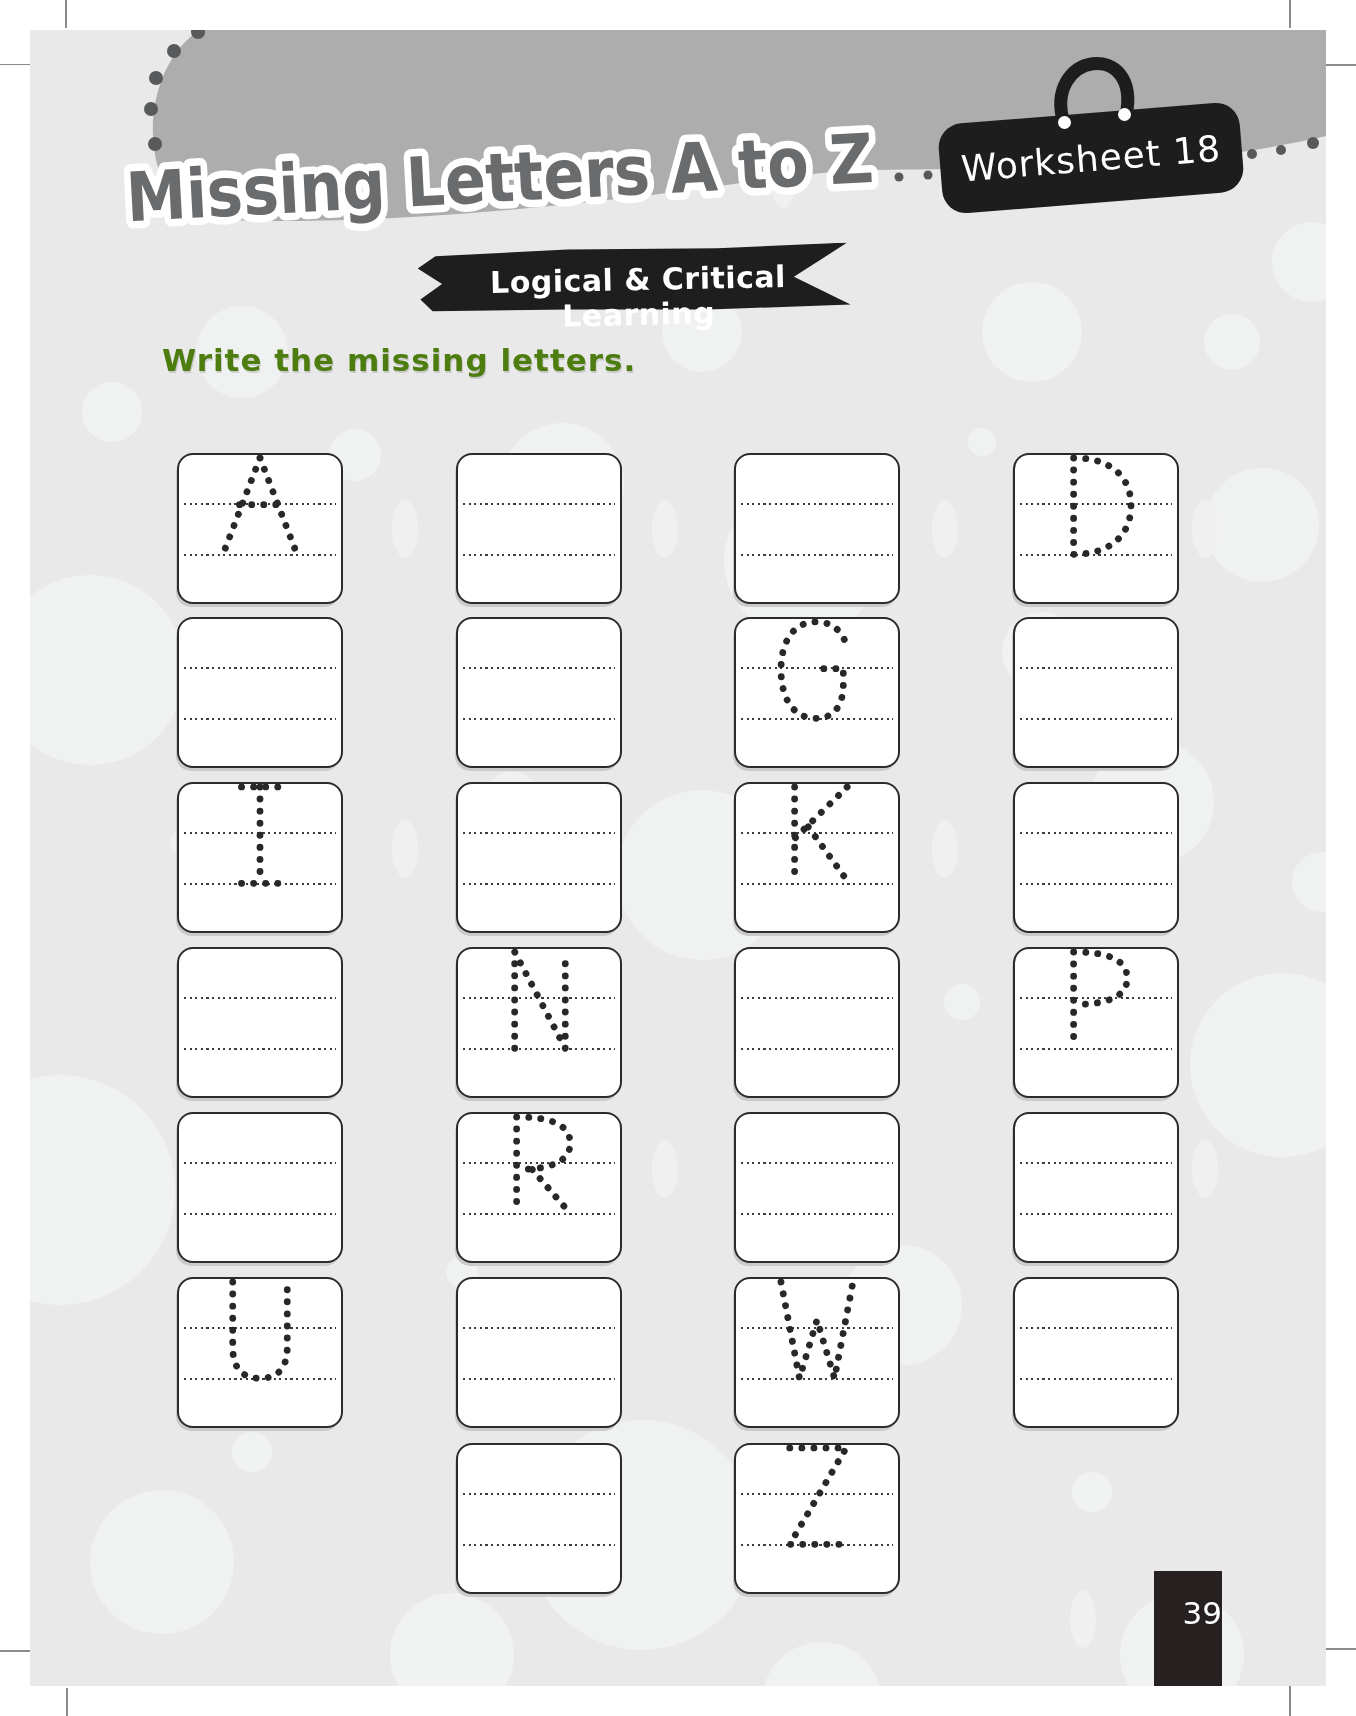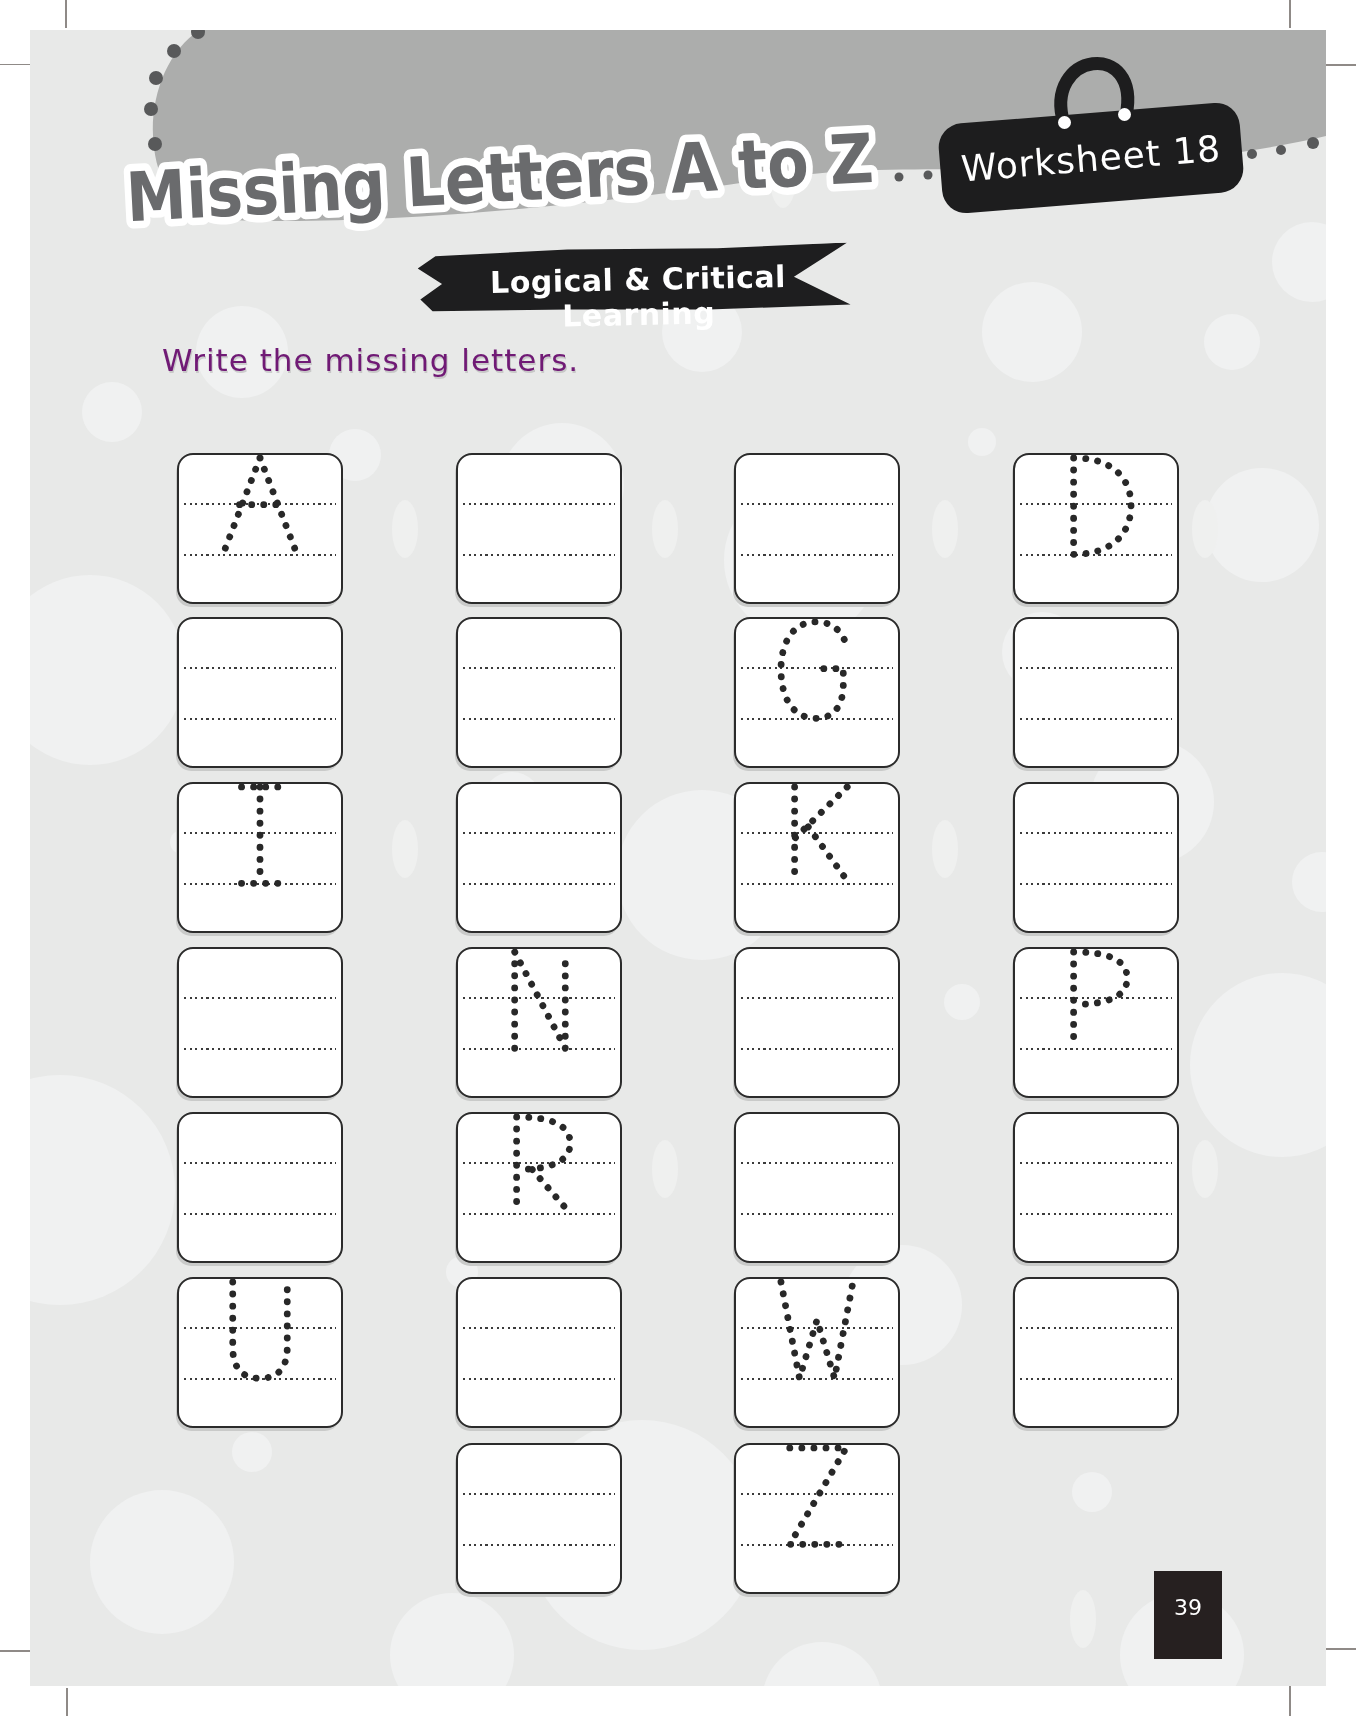--- a/index.html
+++ b/index.html
@@ -19,30 +19,30 @@
   .handle-svg{position:absolute;left:990px;top:0px;width:160px;height:120px;}
   .tag{position:absolute;left:910px;top:83px;width:302px;height:90px;background:#1d1d1e;
        border-radius:24px;transform:rotate(-4.6deg);display:flex;align-items:center;
        justify-content:center;}
   .tag span{color:#ffffff;font-size:36px;letter-spacing:1px;font-weight:400;}
   .tag-dot{position:absolute;width:13px;height:13px;border-radius:50%;background:#ffffff;}
   .banner{position:absolute;left:388px;top:217px;width:440px;height:68px;transform:rotate(-1.2deg);}
   .banner svg{position:absolute;left:0;top:0;}
   .banner span{position:absolute;left:0;right:0;top:15px;text-align:center;color:#ffffff;
                font-size:30px;font-weight:bold;letter-spacing:0.5px;}
-  .instruction{position:absolute;left:132px;top:312px;font-size:31px;font-weight:normal;
-               color:#701a75;letter-spacing:1px;text-shadow:1px 2px 0 rgba(140,140,140,0.35);}
+  .instruction{position:absolute;left:132px;top:312px;font-size:31px;font-weight:bold;
+               color:#4d7c0f;letter-spacing:1px;text-shadow:1px 2px 0 rgba(140,140,140,0.35);}
   .box{position:absolute;width:166px;height:151px;background:#ffffff;
        border:2.8px solid #2b2b2b;border-radius:16px;box-sizing:border-box;
        box-shadow:-2px 4px 0 -1px #c9cac9;}
   .gline{position:absolute;left:5px;right:5px;height:2.4px;
          background:repeating-linear-gradient(90deg,#3b3b3b 0 2.2px,transparent 2.2px 5.6px);}
   .trace{position:absolute;left:0;top:0;width:100%;height:100%;}
-  .pagenum{position:absolute;left:1124px;top:1541px;width:68px;height:88px;background:#262020;
-           color:#ffffff;text-align:center;font-size:22px;padding-top:24px;box-sizing:border-box;}
+  .pagenum{position:absolute;left:1124px;top:1541px;width:68px;height:115px;background:#262020;
+           color:#ffffff;text-align:right;font-size:31px;padding-top:24px;box-sizing:border-box;}
 </style>
 </head>
 <body>
 
 <div class="crop" style="left:65px;top:0;width:1.6px;height:28px;"></div>
 <div class="crop" style="left:0;top:63.5px;width:30px;height:1.6px;"></div>
 <div class="crop" style="left:1289px;top:0;width:1.6px;height:28px;"></div>
 <div class="crop" style="left:1326px;top:64px;width:30px;height:1.6px;"></div>
 <div class="crop" style="left:66px;top:1688px;width:1.6px;height:28px;"></div>
 <div class="crop" style="left:0;top:1650px;width:30px;height:1.6px;"></div>

